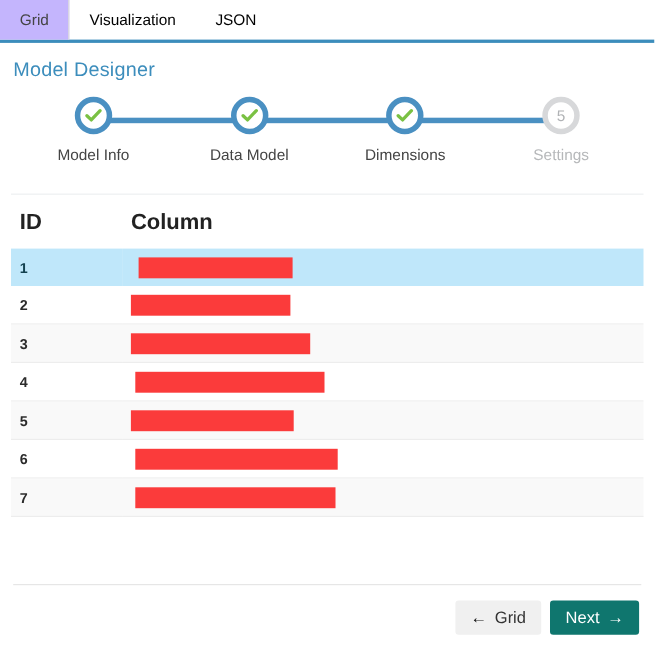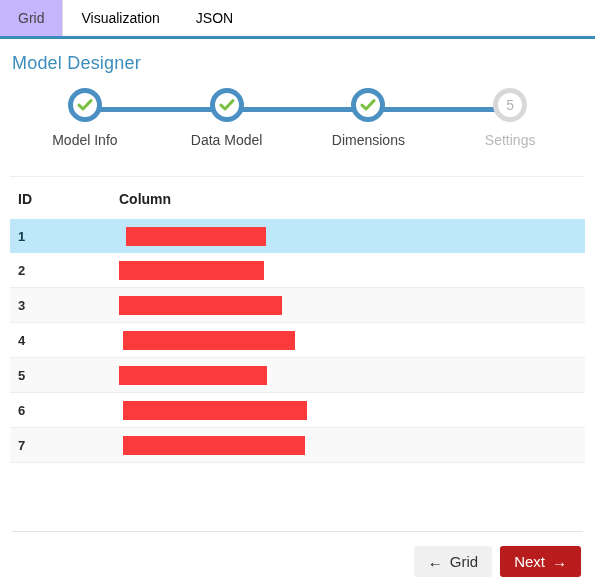--- a/index.html
+++ b/index.html
@@ -106,21 +106,21 @@
     margin:8px 10px 0 10px;
     border-top:1px solid #eceeef;
   }
   table.grid{
     width:100%;
     border-collapse:collapse;
     table-layout:fixed;
   }
   table.grid th{
     text-align:left;
-    font-size:14px;
+    font-size:20px;
     font-weight:bold;
     color:#222222;
     padding:14px 8px 12px 8px;
   }
   table.grid th.c-id{width:85px;}
   table.grid td{
     padding:0 8px;
     height:34px;
     vertical-align:middle;
     font-size:13px;
@@ -160,21 +160,21 @@
     border:none;
     border-radius:3px;
     padding:8px 14px;
     cursor:pointer;
     display:inline-flex;
     align-items:center;
     gap:7px;
     line-height:1;
   }
   .btn-prev{background:#f0f0f0;color:#333333;}
-  .btn-next{background:#b91c1c;color:#ffffff;}
+  .btn-next{background:#0f766e;color:#ffffff;}
   .arrow{font-size:15px;line-height:1;}
   .btn-prev .arrow{color:#111111;}
   .btn-next .arrow{color:#ffffff;}
 </style>
 </head>
 <body>
 
 <div class="tabbar">
   <div class="tab active">
     <span>Grid</span>

